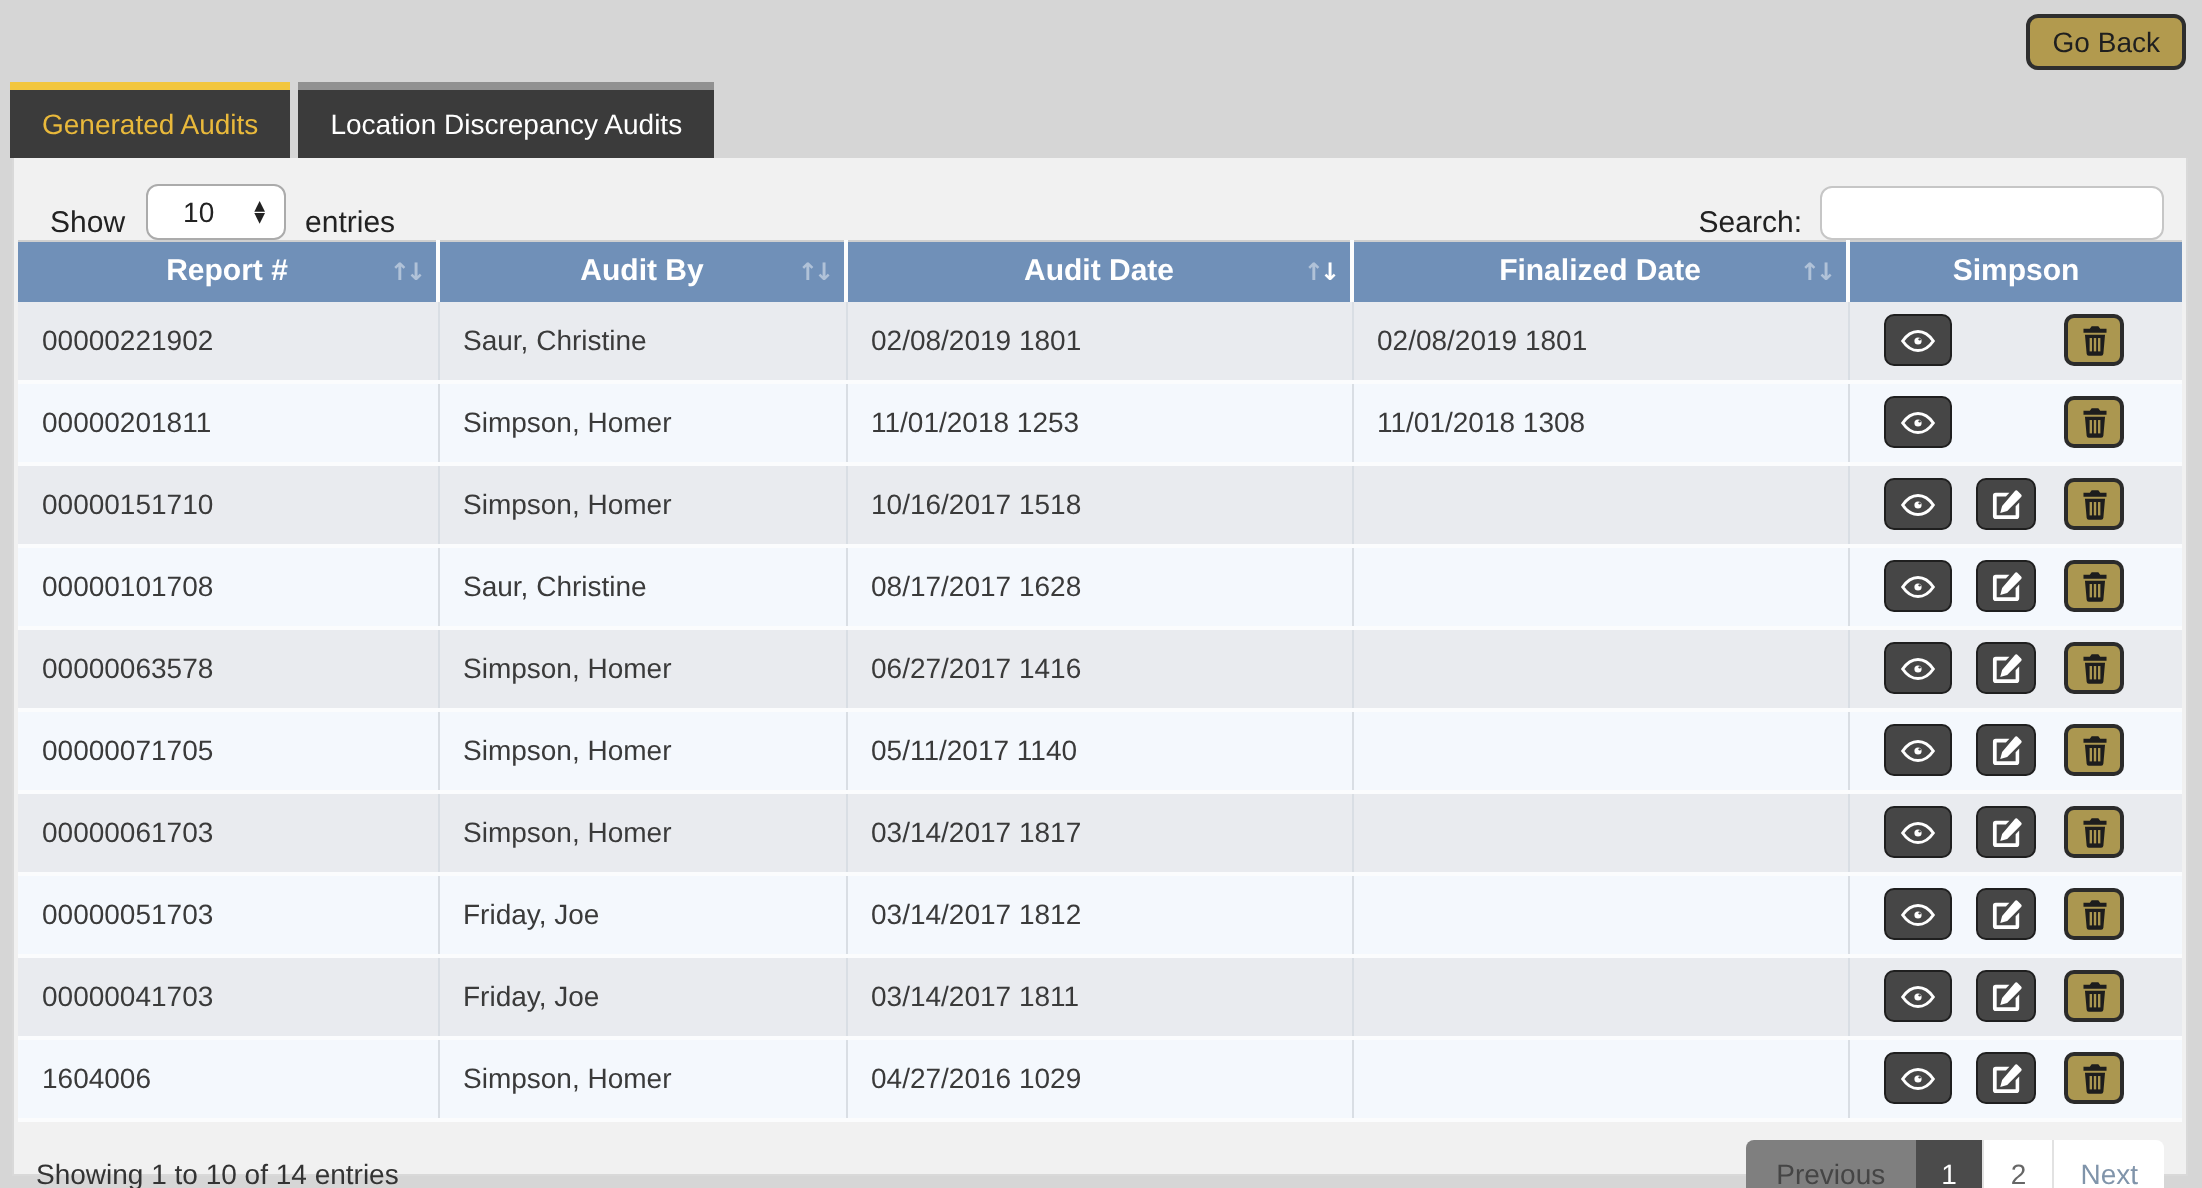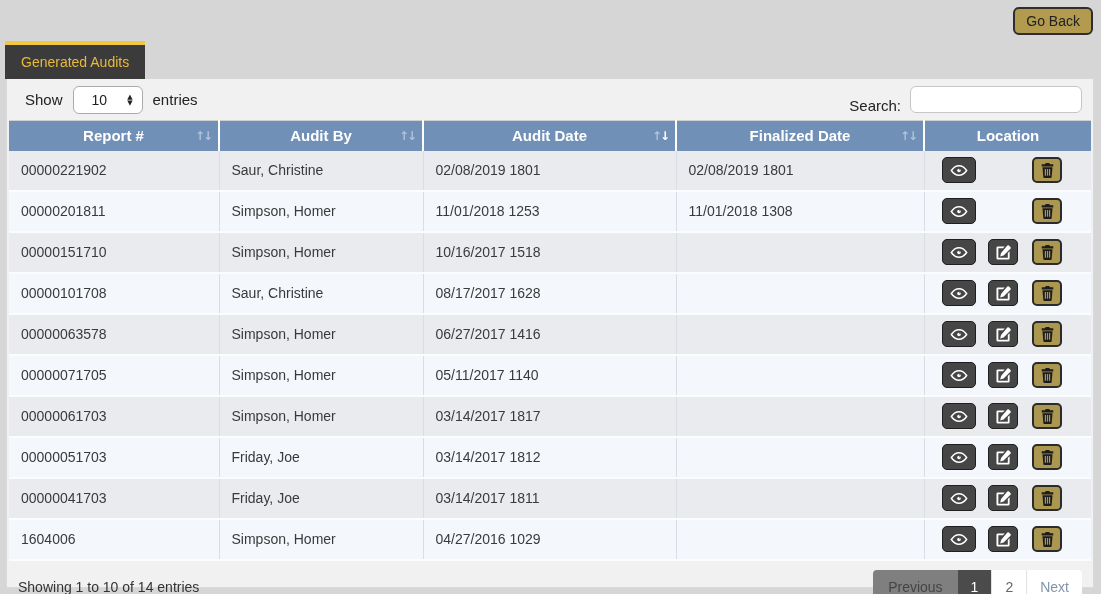--- a/index.html
+++ b/index.html
@@ -26,21 +26,21 @@
     font-size:14px; font-weight:normal;
     padding:9px 16px 0 16px; cursor:pointer; white-space:nowrap;
   }
   .tab.active { border-top-color:#f2c63e; color:#e9b93b; }
   
   .panel {
     margin:0 7px 0 6px; height:509px;
     background:#f1f1f1; border:1px solid #d9d9d9; border-top:none;
   }
   
-  .toolbar { height:41px; display:flex; align-items:center; padding:0 11px 0 18px; font-size:15px; color:#222; }
+  .toolbar { height:41px; display:flex; align-items:flex-end; padding:0 11px 0 18px; font-size:15px; color:#222; }
   .show-select {
     width:70px; height:28px; margin:0 10px;
     background:#fff; border:1px solid #ababab; border-radius:6px;
     display:flex; align-items:center; justify-content:space-between;
     padding:0 9px 0 18px; font-size:14px; color:#222; cursor:pointer;
   }
   .spinner { display:flex; flex-direction:column; line-height:6px; font-size:7px; color:#222; font-family:"DejaVu Sans", sans-serif; }
   .toolbar .spacer { flex:1; }
   .search-label { margin-right:9px;margin-top:12px; }
   .search-input {
@@ -101,20 +101,23 @@
 <body>
 
 <div class="topbar">
   <button class="go-back">Go Back</button>
 </div>
 
 <div class="tabs">
   <div class="tab active">
     <span>Generated Audits</span>
   </div>
+  <div class="tab">
+    <span>Location Discrepancy Audits</span>
+  </div>
 </div>
 
 <div class="panel">
 
   <div class="toolbar">
     <span>Show</span>
     <div class="show-select">
       <span>10</span>
       <span class="spinner">
           <span>▲</span>
@@ -134,21 +137,21 @@
         <col class="c3">
         <col class="c4">
         <col class="c5">
       </colgroup>
     <thead>
         <tr id="header-row">
           <th><span>Report #</span><span class="sort-icons"><span>↑</span><span>↓</span></span></th>
           <th><span>Audit By</span><span class="sort-icons"><span>↑</span><span>↓</span></span></th>
           <th><span>Audit Date</span><span class="sort-icons"><span>↑</span><span class="on">↓</span></span></th>
           <th><span>Finalized Date</span><span class="sort-icons"><span>↑</span><span>↓</span></span></th>
-          <th><span>Location</span></th>
+          <th><span>Simpson</span></th>
         </tr>
       </thead>
     <tbody id="table-body">
         <tr>
           <td>00000221902</td>
           <td>Saur, Christine</td>
           <td>02/08/2019 1801</td>
           <td>02/08/2019 1801</td>
           <td>
             <div class="actions-cell">

